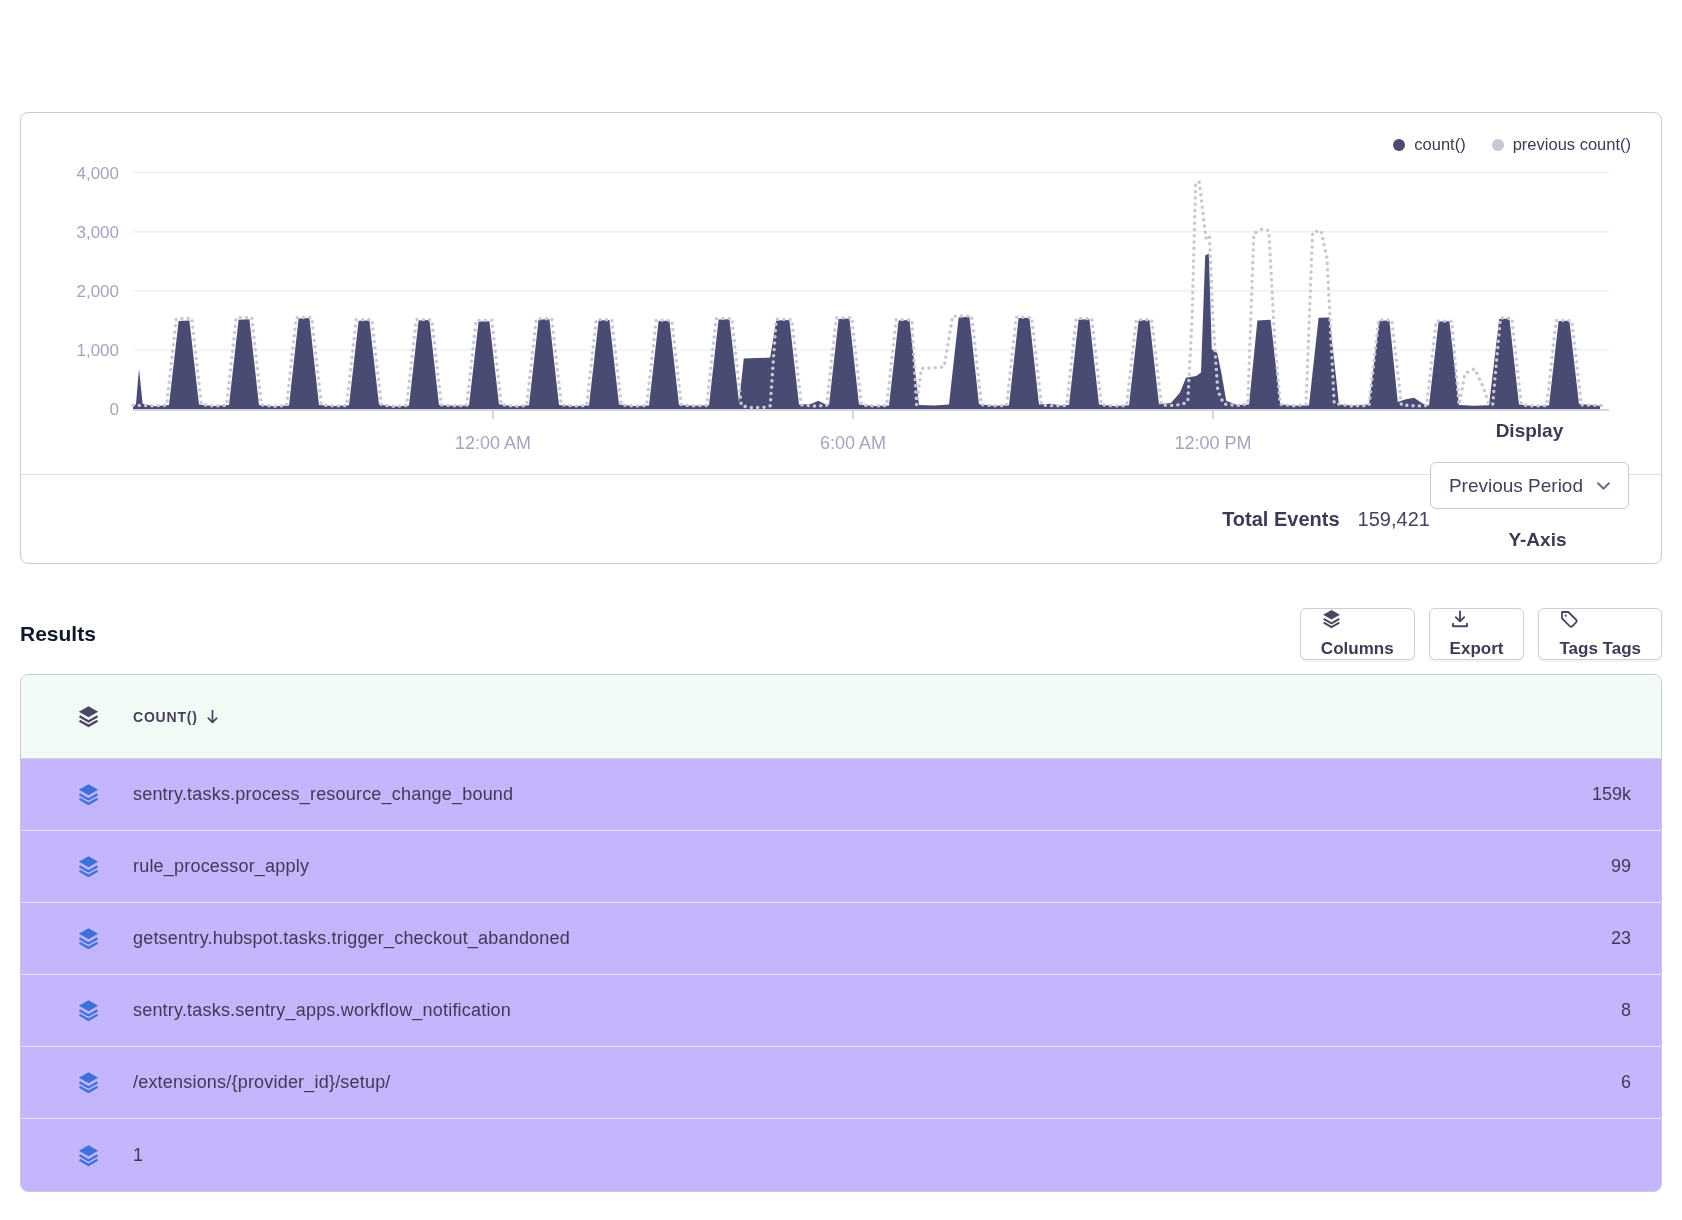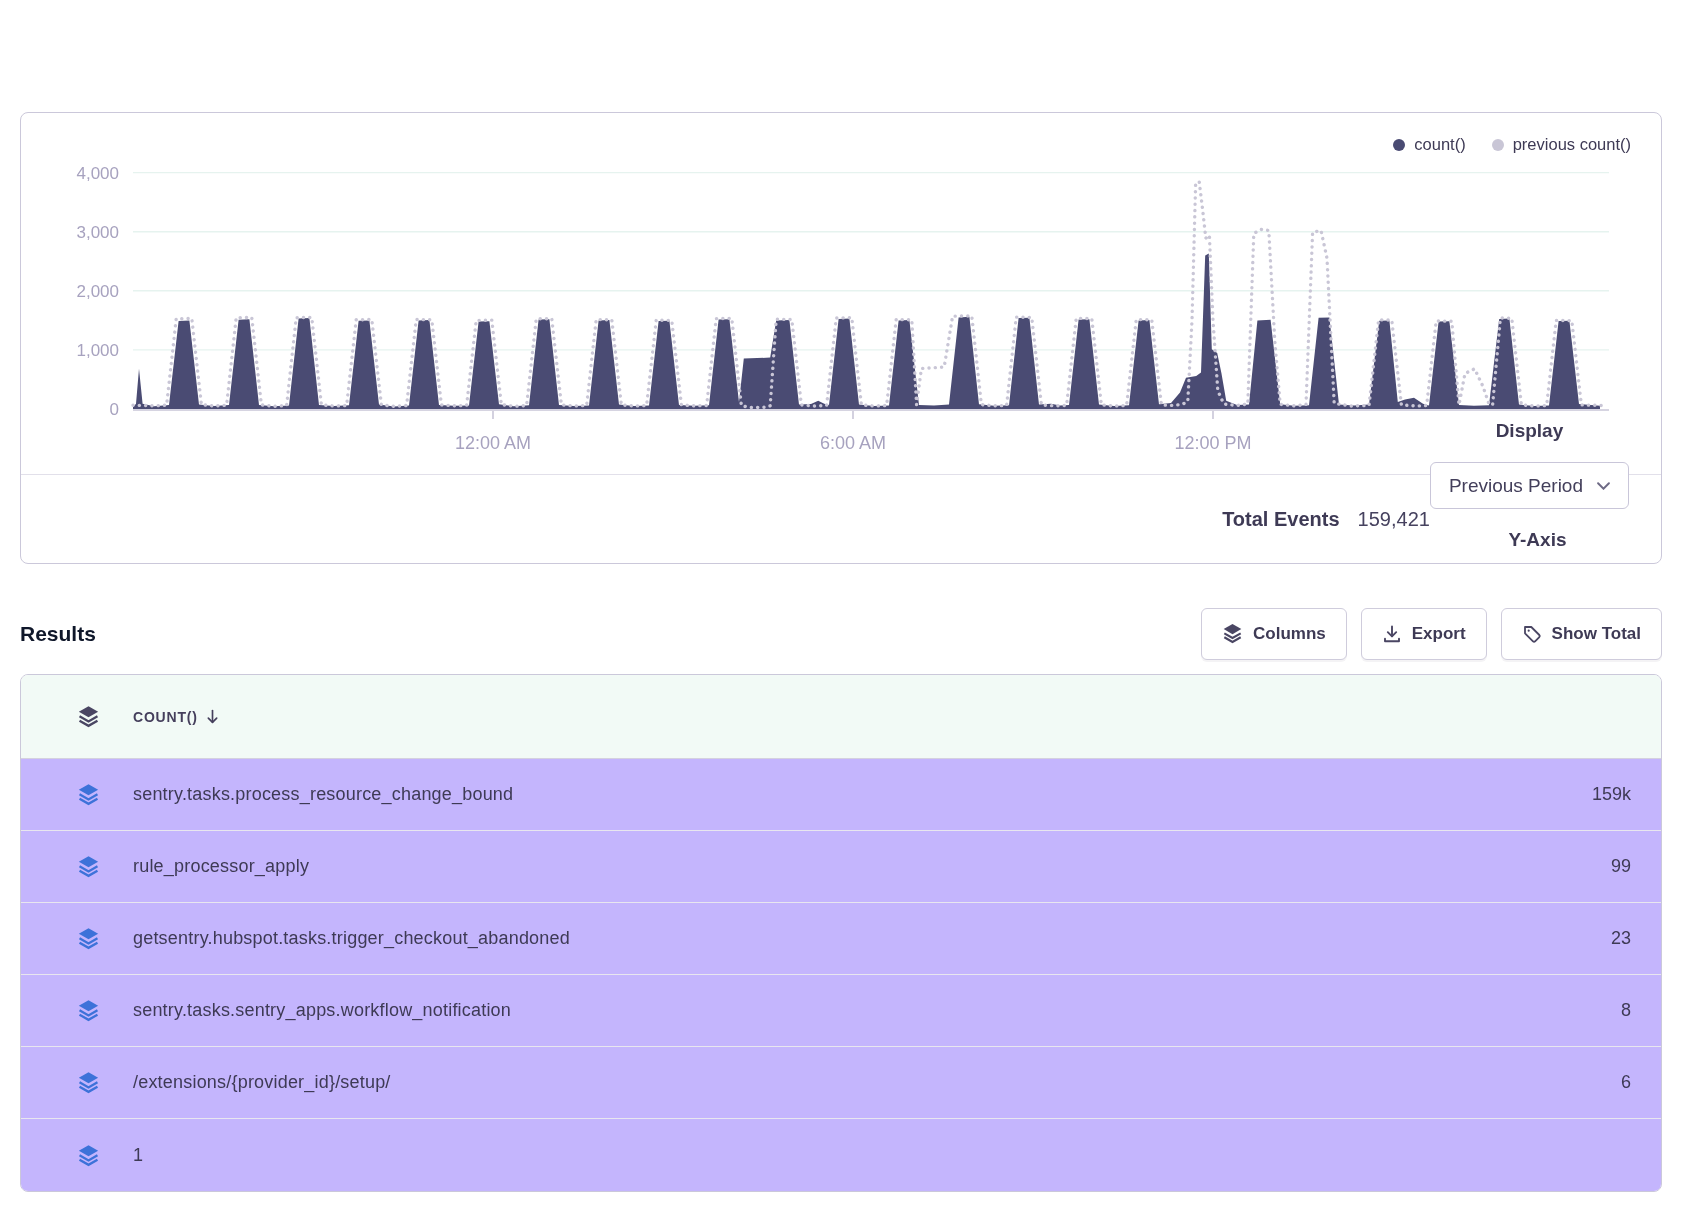--- a/index.html
+++ b/index.html
@@ -48,24 +48,25 @@
   }
 
   
   .results-row {
     position:absolute; left:20px; top:605px; width:1642px; height:57px;
     display:flex; align-items:center; justify-content:space-between;
   }
   .results-title { font-size:21px; font-weight:bold; color:#0f172a; padding-left:0px; }
   .actions { display:flex; gap:14px; }
   .action-btn {
-    display:flex; align-items:center; gap:10px; height:52px; padding:0 20px;
+    display:flex; gap:10px; height:52px; padding:0 20px;
     background:#fff; border:1px solid #CFCCDC; border-radius:6px; cursor:pointer;
     font-size:17px; font-weight:600; color:#3E3A55;
     box-shadow:0 2px 0 rgba(60,56,90,.06);
+    flex-direction:column;
   }
   .action-btn svg { color:#4A4663; }
 
   
   .table {
     position:absolute; left:20px; top:674px; width:1642px;
     border:1px solid #CBC8DA; border-radius:8px; overflow:hidden; background:#fff;
   }
   .thead {
     height:84px; background:#F2FAF6; border-bottom:1px solid #D4D1DF;
@@ -162,21 +163,21 @@
           <path d="M5.8 8.2 L10 12.4 L14.2 8.2"></path>
           <path d="M3 14.8 V17.3 H17 V14.8"></path>
         </svg>
         <span>Export</span>
       </button>
       <button class="action-btn">
         <svg viewBox="0 0 20 20" width="20" height="20" fill="none" stroke="currentColor" stroke-width="1.8" stroke-linejoin="round">
           <path d="M3 3 H9.3 L17.3 11 a1.5 1.5 0 0 1 0 2.1 L13.1 17.3 a1.5 1.5 0 0 1 -2.1 0 L3 9.3 Z"></path>
           <circle cx="6.7" cy="6.7" r="1.1" fill="currentColor" stroke="none"></circle>
         </svg>
-        <span>Show Total</span>
+        <span>Tags Tags</span>
       </button>
     </div>
   </div>
 
   <div class="table">
     <div class="thead">
       <span class="cell-icon">
         <svg viewBox="0 0 20 20" width="23" height="23">
           <path d="M10 1 L18.4 5.8 L10 10.6 L1.6 5.8 Z" fill="currentColor"></path>
           <polyline points="2.2 9.8 10 14.3 17.8 9.8" stroke="currentColor" stroke-width="2" fill="none"></polyline>

